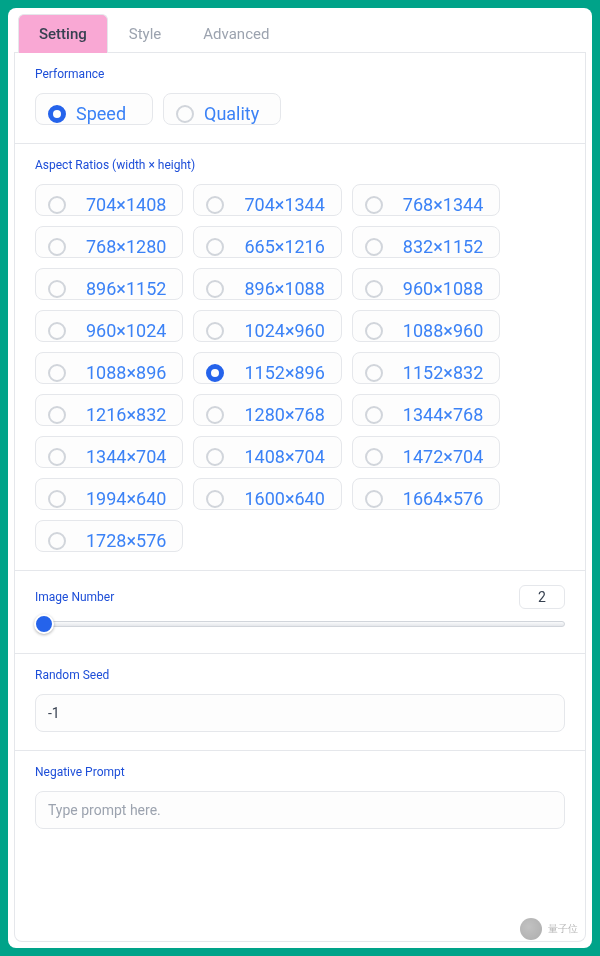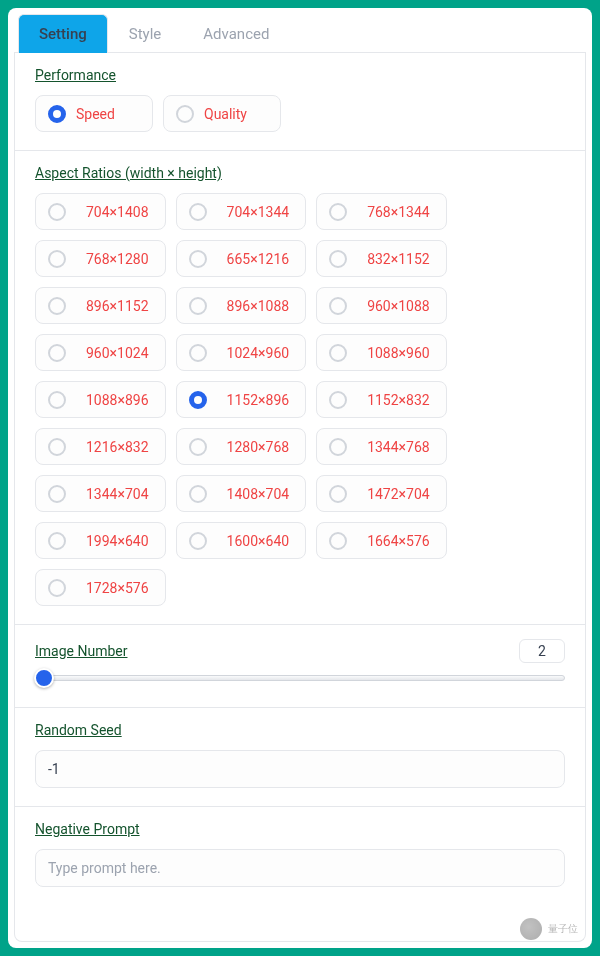--- a/index.html
+++ b/index.html
@@ -35,59 +35,58 @@
       border: 1px solid transparent;
       border-bottom: none;
       border-top-left-radius: 6px;
       border-top-right-radius: 6px;
       margin-bottom: -1px;
     }
     .tab.active {
       color: #374151;
       font-weight: 500;
       border-color: #e5e7eb;
-      background: #0ea5e9;
+      background: #f9a8d4;
     }
     .content {
       flex: 1;
       overflow: hidden;
       border: 1px solid #e5e7eb;
       border-top: none;
       border-bottom-left-radius: 8px;
       border-bottom-right-radius: 8px;
     }
     .section {
       padding: 14px 20px 18px 20px;
       border-bottom: 1px solid #e5e7eb;
     }
     .section:last-child {
       border-bottom: none;
     }
     .section-title {
-      font-size: 14px;
-      color: #14532d;
+      font-size: 12px;
+      color: #1d4ed8;
       margin-bottom: 12px;
-      text-decoration: underline;
     }
     .radio-row {
       display: flex;
       flex-wrap: wrap;
       gap: 10px;
     }
     .radio-btn {
       display: flex;
       align-items: center;
       gap: 10px;
-      padding: 9px 16px 8px 12px;
+      padding: 9px 16px 0 12px;
       border: 1px solid #e5e7eb;
       border-radius: 8px;
       background: #fdfdfd;
       cursor: pointer;
-      font-size: 14px;
-      color: #ef4444;
+      font-size: 18px;
+      color: #3b82f6;
       min-width: 118px;
     }
     .radio-btn.wide {
       min-width: 128px;
       gap: 20px;
     }
     .radio-circle {
       width: 18px;
       height: 18px;
       border-radius: 50%;

